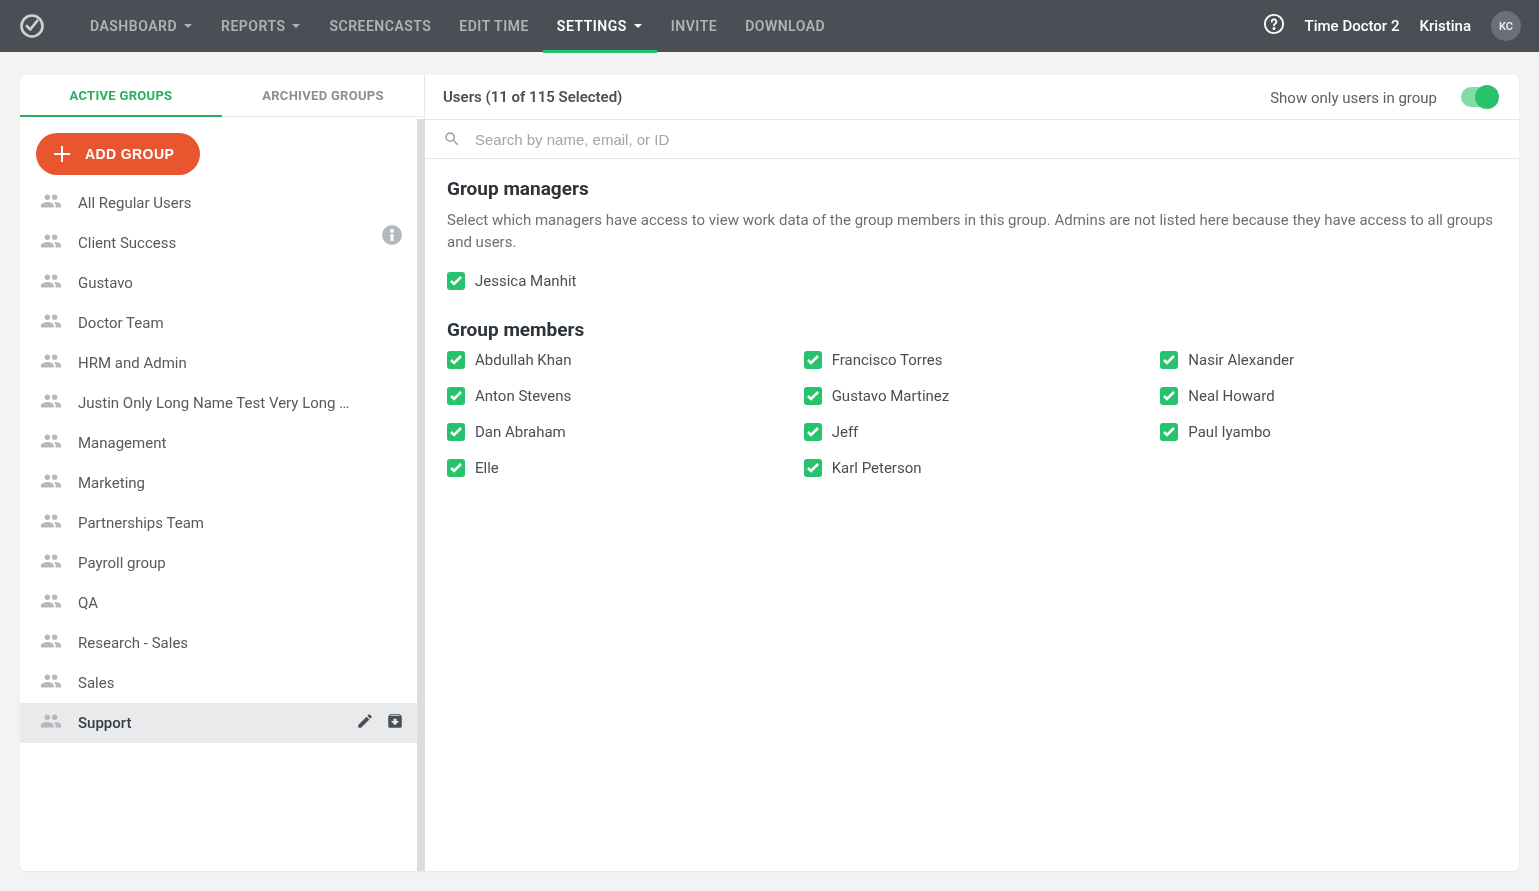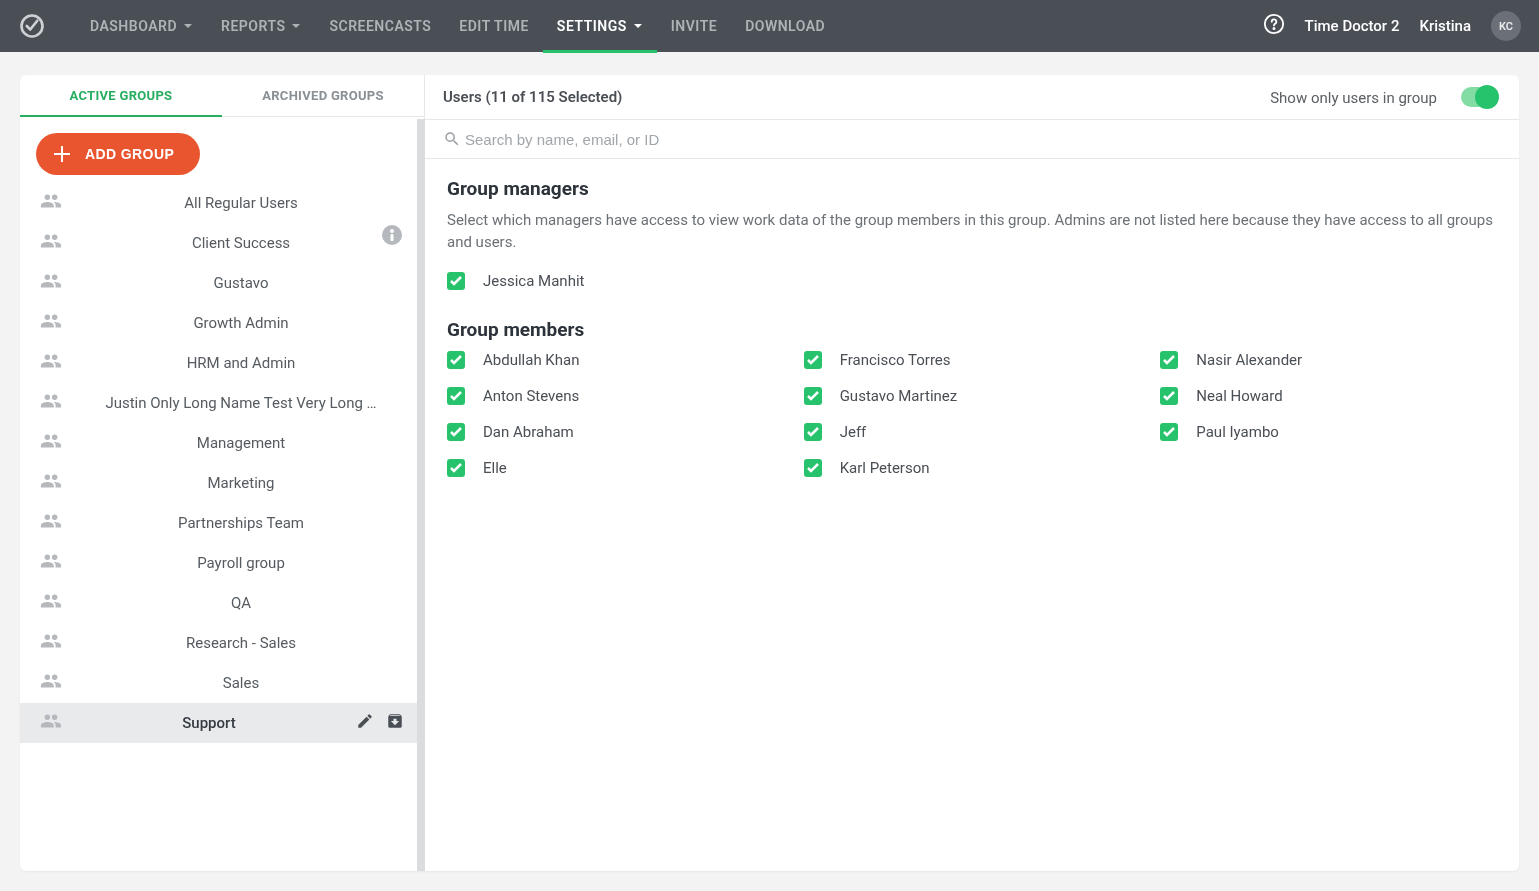--- a/index.html
+++ b/index.html
@@ -79,21 +79,21 @@
     height:2px; background:#27ae60;
   }
   .add-group-wrap{padding:16px 16px 8px;}
   .add-group-btn{
     background:#e8552f; color:#fff; border:none; border-radius:22px;
     height:42px; padding:0 26px 0 18px; font-size:14px; font-weight:700;
     display:flex; align-items:center; gap:15px; cursor:pointer;
     letter-spacing:0.4px;
   }
   .add-group-btn svg{width:16px;height:16px;fill:#fff;}
-  .group-list{flex:1; overflow-y:auto; padding-bottom:8px;text-align:center;}
+  .group-list{flex:1; overflow-y:auto; padding-bottom:8px;}
   .group-row{
     display:flex;align-items:center; gap:16px;
     padding:9px 20px; color:#555b61; font-size:15px;
     cursor:pointer; min-height:40px;
   }
   .group-row.selected{ background:#e9eaec; font-weight:500; color:#353b42;}
   .group-row .g-icon svg{width:22px;height:16px;fill:#b5b9bd;}
   .group-row .g-label{flex:1; white-space:nowrap; overflow:hidden; text-overflow:ellipsis;}
   .info-icon{width:20px;height:20px;border-radius:50%;background:#b5b9bd;display:flex;align-items:center;justify-content:center;position:absolute;right:22px;top:150px;}
   .info-icon svg{width:4px;height:12px;fill:#fff;}
@@ -111,32 +111,32 @@
     padding:12px 22px 12px 18px;
     font-size:15px; color:#4a4f55; font-weight:600;
   }
   .content-header .right{margin-left:auto;display:flex;align-items:flex-end;gap:24px;font-weight:400;color:#5b6065;}
   .toggle{
     width:36px;height:20px;border-radius:10px;background:#83dca4;position:relative;cursor:pointer;
   }
   .toggle::after{content:"";position:absolute;right:-2px;top:-2px;width:24px;height:24px;border-radius:50%;background:#27c26c;}
   .search-row{
     border-top:1px solid #e5e7e9;border-bottom:1px solid #e5e7e9;
-    display:flex;align-items:center;padding:10px 18px;gap:4px;
+    display:flex;align-items:center;padding:10px 18px;gap:14px;
   }
   .search-row svg{width:18px;height:18px;fill:#9ba0a5;}
   .search-row input{
     border:none;outline:none;flex:1;font-size:15px;color:#555;
   }
   .search-row input::placeholder{color:#a1a6ab;}
   .content-body{padding:18px 22px; color:#3a4046;}
   h2.section-title{font-size:19px;font-weight:700;margin-bottom:10px;color:#2d333a;}
   .section-desc{font-size:15px;color:#6b7177;line-height:1.45;margin-bottom:18px;}
   .check-grid{display:grid;grid-template-columns:repeat(3,1fr);row-gap:18px;column-gap:20px;margin-bottom:28px;}
-  .check-item{display:flex;align-items:center;gap:18px;font-size:15px;color:#4a4f55;cursor:pointer;}
+  .check-item{display:flex;align-items:center;gap:10px;font-size:15px;color:#4a4f55;cursor:pointer;}
   .check-box{
     width:18px;height:18px;border-radius:3px;background:#27c26c;
     display:flex;align-items:center;justify-content:center;flex-shrink:0;
   }
   .check-box svg{width:12px;height:10px;stroke:#fff;stroke-width:2.5;fill:none;}
 </style>
 </head>
 <body>
 
 <div class="topnav">
@@ -235,21 +235,21 @@
         <div class="group-row">
           <span class="g-icon"><svg viewBox="0 0 24 16">
               <path d="M16 7a3 3 0 1 0 0-6 3 3 0 0 0 0 6zM8 7a3 3 0 1 0 0-6 3 3 0 0 0 0 6zM8 9c-2.33 0-7 1.17-7 3.5V15h14v-2.5C15 10.17 10.33 9 8 9zm8 0c-.29 0-.62.02-.97.05 1.16.84 1.97 1.97 1.97 3.45V15h6v-2.5C23 10.17 18.33 9 16 9z"></path>
             </svg></span>
           <span class="g-label">Gustavo</span>
         </div>
         <div class="group-row">
           <span class="g-icon"><svg viewBox="0 0 24 16">
               <path d="M16 7a3 3 0 1 0 0-6 3 3 0 0 0 0 6zM8 7a3 3 0 1 0 0-6 3 3 0 0 0 0 6zM8 9c-2.33 0-7 1.17-7 3.5V15h14v-2.5C15 10.17 10.33 9 8 9zm8 0c-.29 0-.62.02-.97.05 1.16.84 1.97 1.97 1.97 3.45V15h6v-2.5C23 10.17 18.33 9 16 9z"></path>
             </svg></span>
-          <span class="g-label">Growth Admin</span>
+          <span class="g-label">Doctor Team</span>
         </div>
         <div class="group-row">
           <span class="g-icon"><svg viewBox="0 0 24 16">
               <path d="M16 7a3 3 0 1 0 0-6 3 3 0 0 0 0 6zM8 7a3 3 0 1 0 0-6 3 3 0 0 0 0 6zM8 9c-2.33 0-7 1.17-7 3.5V15h14v-2.5C15 10.17 10.33 9 8 9zm8 0c-.29 0-.62.02-.97.05 1.16.84 1.97 1.97 1.97 3.45V15h6v-2.5C23 10.17 18.33 9 16 9z"></path>
             </svg></span>
           <span class="g-label">HRM and Admin</span>
         </div>
         <div class="group-row">
           <span class="g-icon"><svg viewBox="0 0 24 16">
               <path d="M16 7a3 3 0 1 0 0-6 3 3 0 0 0 0 6zM8 7a3 3 0 1 0 0-6 3 3 0 0 0 0 6zM8 9c-2.33 0-7 1.17-7 3.5V15h14v-2.5C15 10.17 10.33 9 8 9zm8 0c-.29 0-.62.02-.97.05 1.16.84 1.97 1.97 1.97 3.45V15h6v-2.5C23 10.17 18.33 9 16 9z"></path>

